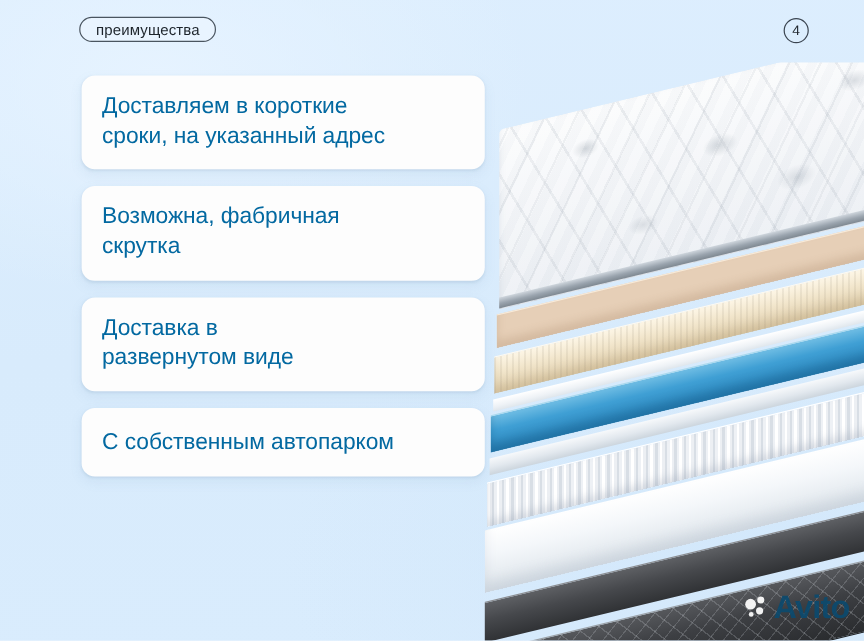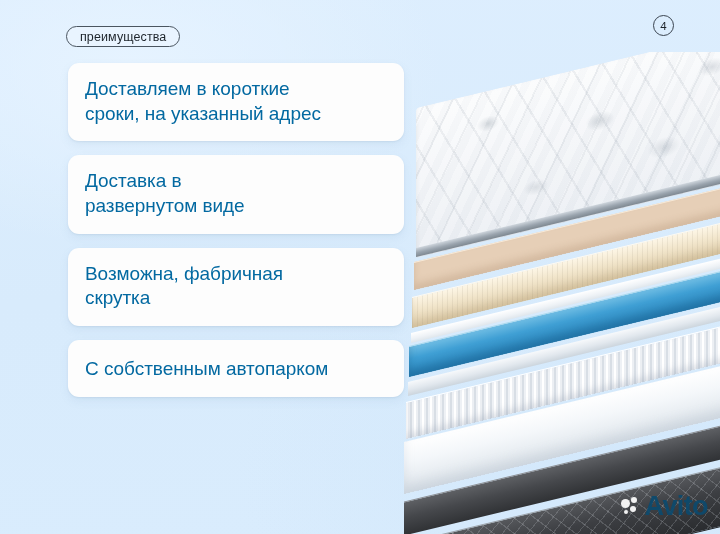--- a/index.html
+++ b/index.html
@@ -38,21 +38,20 @@
     align-items: center;
     justify-content: center;
     border: 1px solid #4a5560;
     border-radius: 999px;
     background: #e9f4ff;
     font-size: 12.5px;
     letter-spacing: 0.1px;
     color: #1d242b;
     white-space: nowrap;
     box-sizing: border-box;
-    margin-top: 12px;
   }
   .page-indicator {
     position: absolute;
     left: 653px;
     top: 15px;
     width: 21px;
     height: 21px;
     border: 1.3px solid #3a4450;
     border-radius: 50%;
     display: flex;
@@ -299,26 +298,26 @@
   <div class="badge">преимущества</div>
 
   <div class="page-indicator">4</div>
 
   <div class="cards">
     <div class="card">
       <div class="card-text">Доставляем в короткие
 сроки, на указанный адрес</div>
     </div>
     <div class="card">
+      <div class="card-text">Возможна, фабричная
+скрутка</div>
+    </div>
+    <div class="card">
       <div class="card-text">Доставка в
 развернутом виде</div>
-    </div>
-    <div class="card">
-      <div class="card-text">Возможна, фабричная
-скрутка</div>
     </div>
     <div class="card single">
       <div class="card-text">С собственным автопарком</div>
     </div>
   </div>
 
   <div class="mattress-wrap">
     <div class="layer top-quilt"></div>
     <div class="layer top-edge"></div>
     <div class="layer foam-tan"></div>

